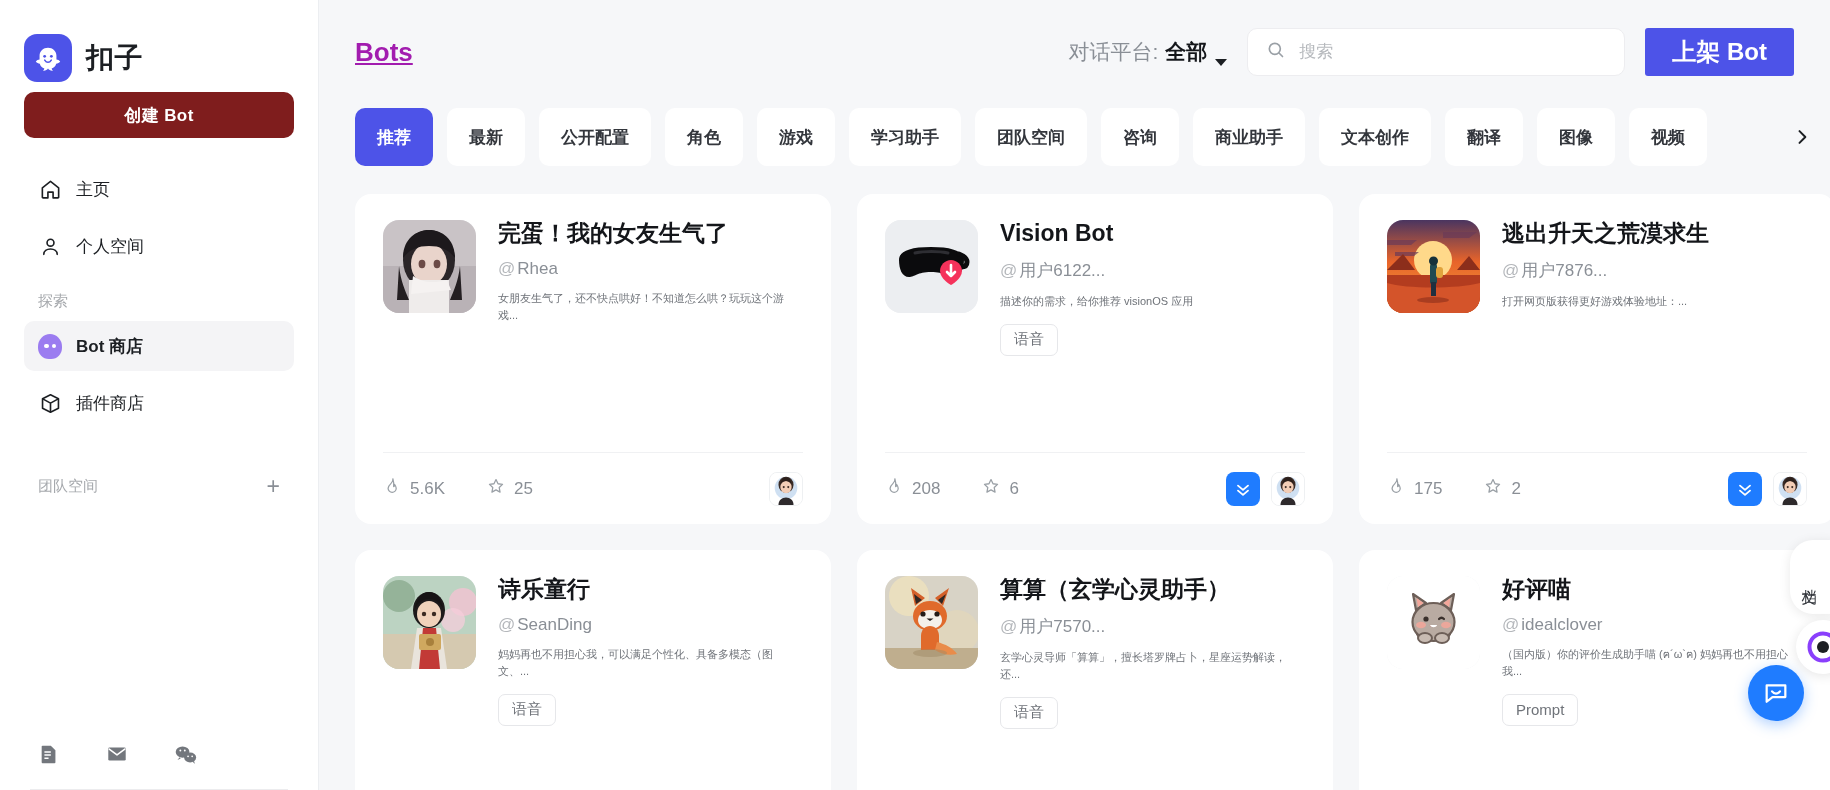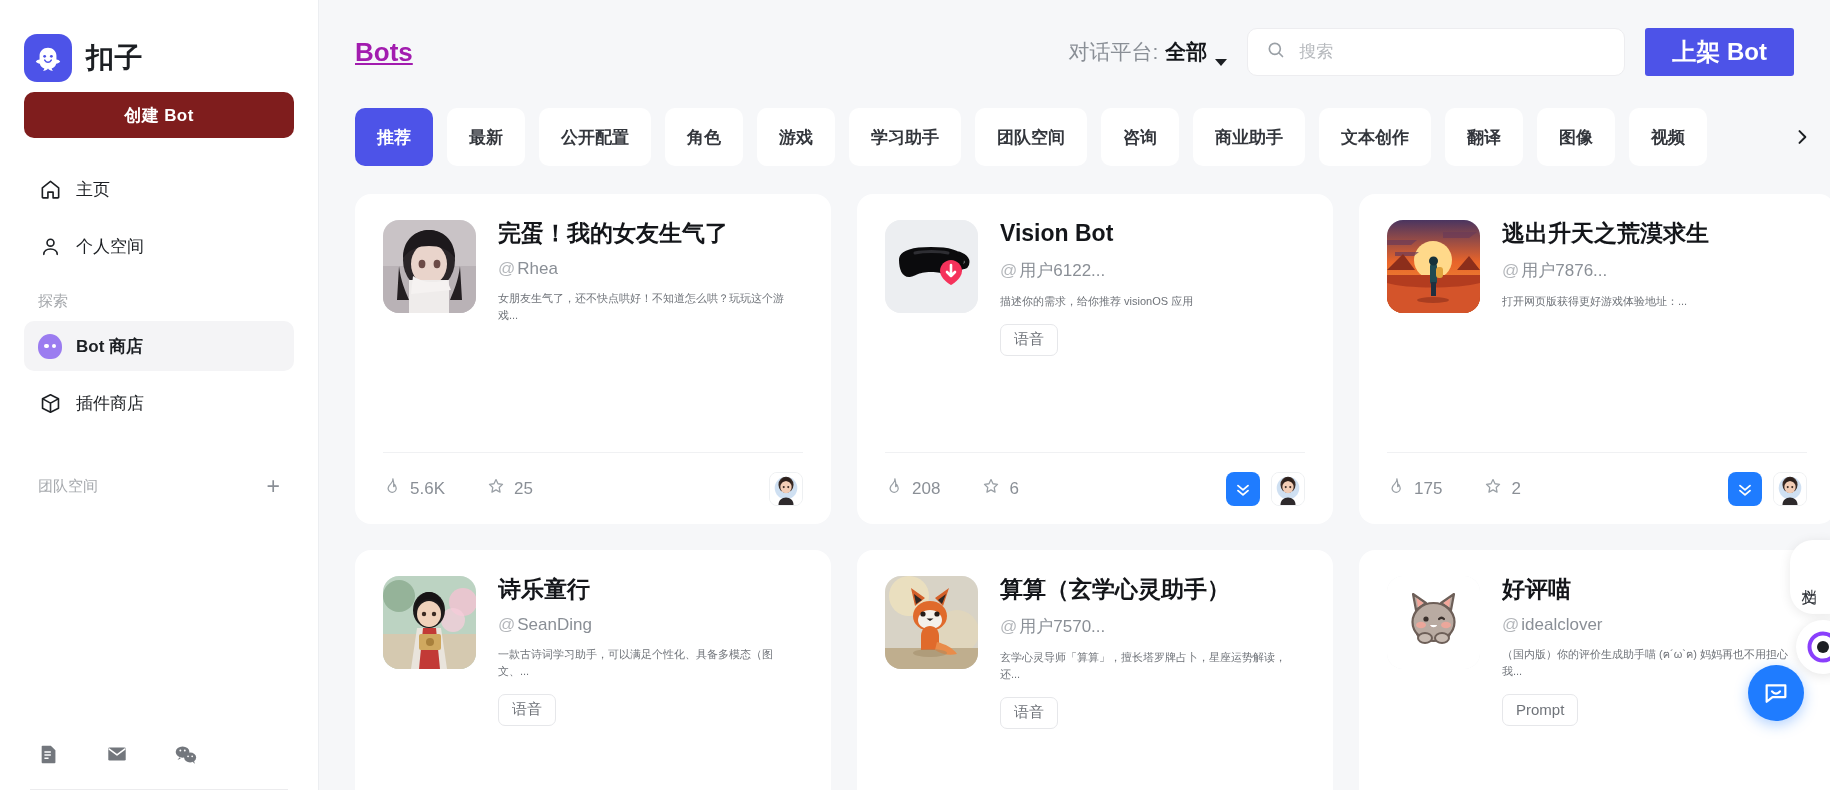--- a/index.html
+++ b/index.html
@@ -527,21 +527,21 @@
         <path d="M34 52h24l6 41H28z" fill="#e9e4dc"></path>
         <path d="M40 52h13l4 41H36z" fill="#c23a36"></path>
         <rect x="36" y="58" width="22" height="16" rx="2" fill="#cfa85f"></rect>
         <circle cx="47" cy="66" r="4" fill="#a8803c"></circle>
       </svg></div>
       <div class="card-body">
         <div class="card-title">诗乐童行</div>
         <div class="card-author">
           <span class="at">@</span><span>SeanDing</span>
         </div>
-        <div class="card-desc">一款古诗词学习助手，可以满足个性化、具备多模态（图文、...</div>
+        <div class="card-desc">妈妈再也不用担心我，可以满足个性化、具备多模态（图文、...</div>
         <div class="card-tag">语音</div>
       </div>
     </div>
     </div>
         <div class="card">
     <div class="card-top">
       <div class="card-avatar"><svg viewBox="0 0 93 93" width="93" height="93">
         <rect width="93" height="93" fill="#d8d3c6"></rect>
         <circle cx="24" cy="20" r="20" fill="#efe2bd" opacity=".8"></circle>
         <circle cx="72" cy="56" r="22" fill="#e6d8b8" opacity=".6"></circle>

